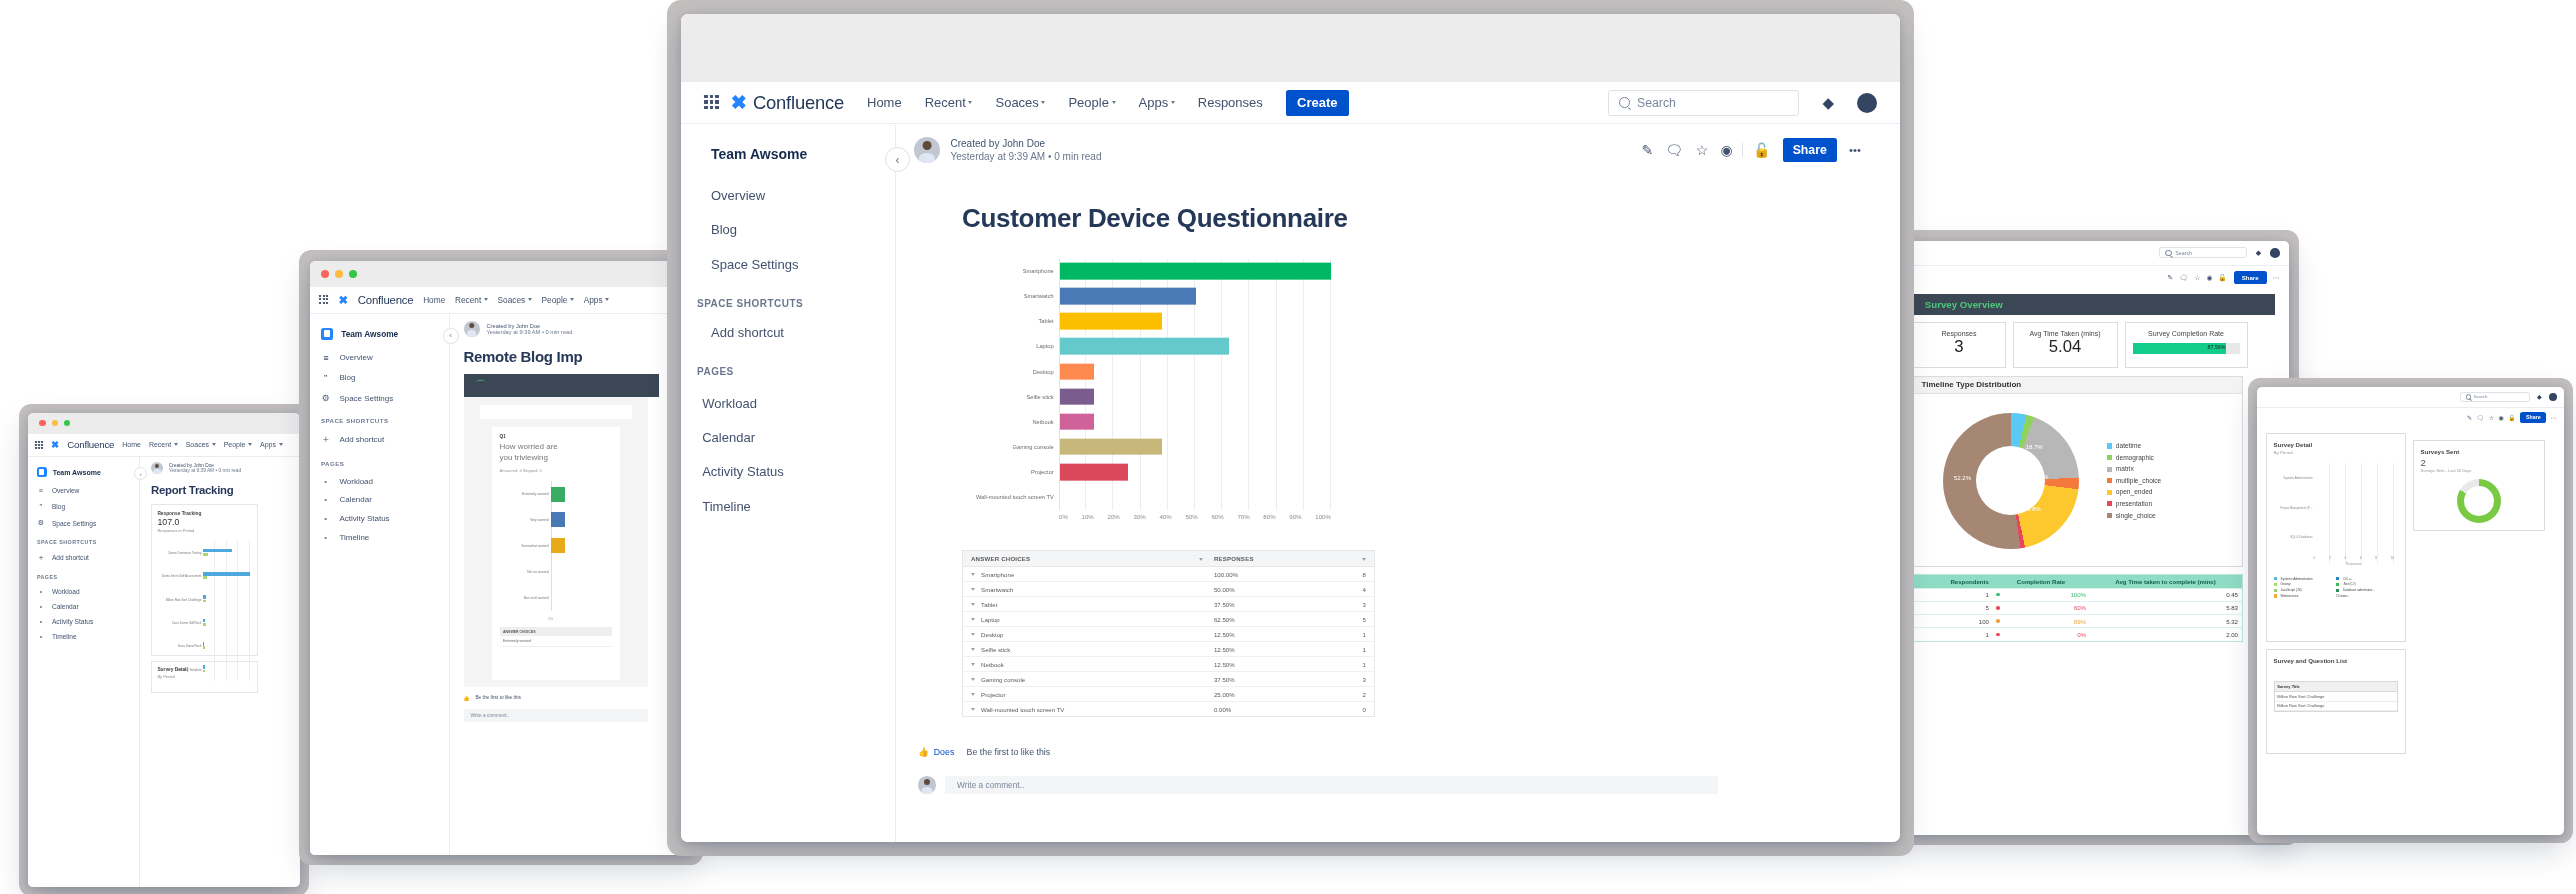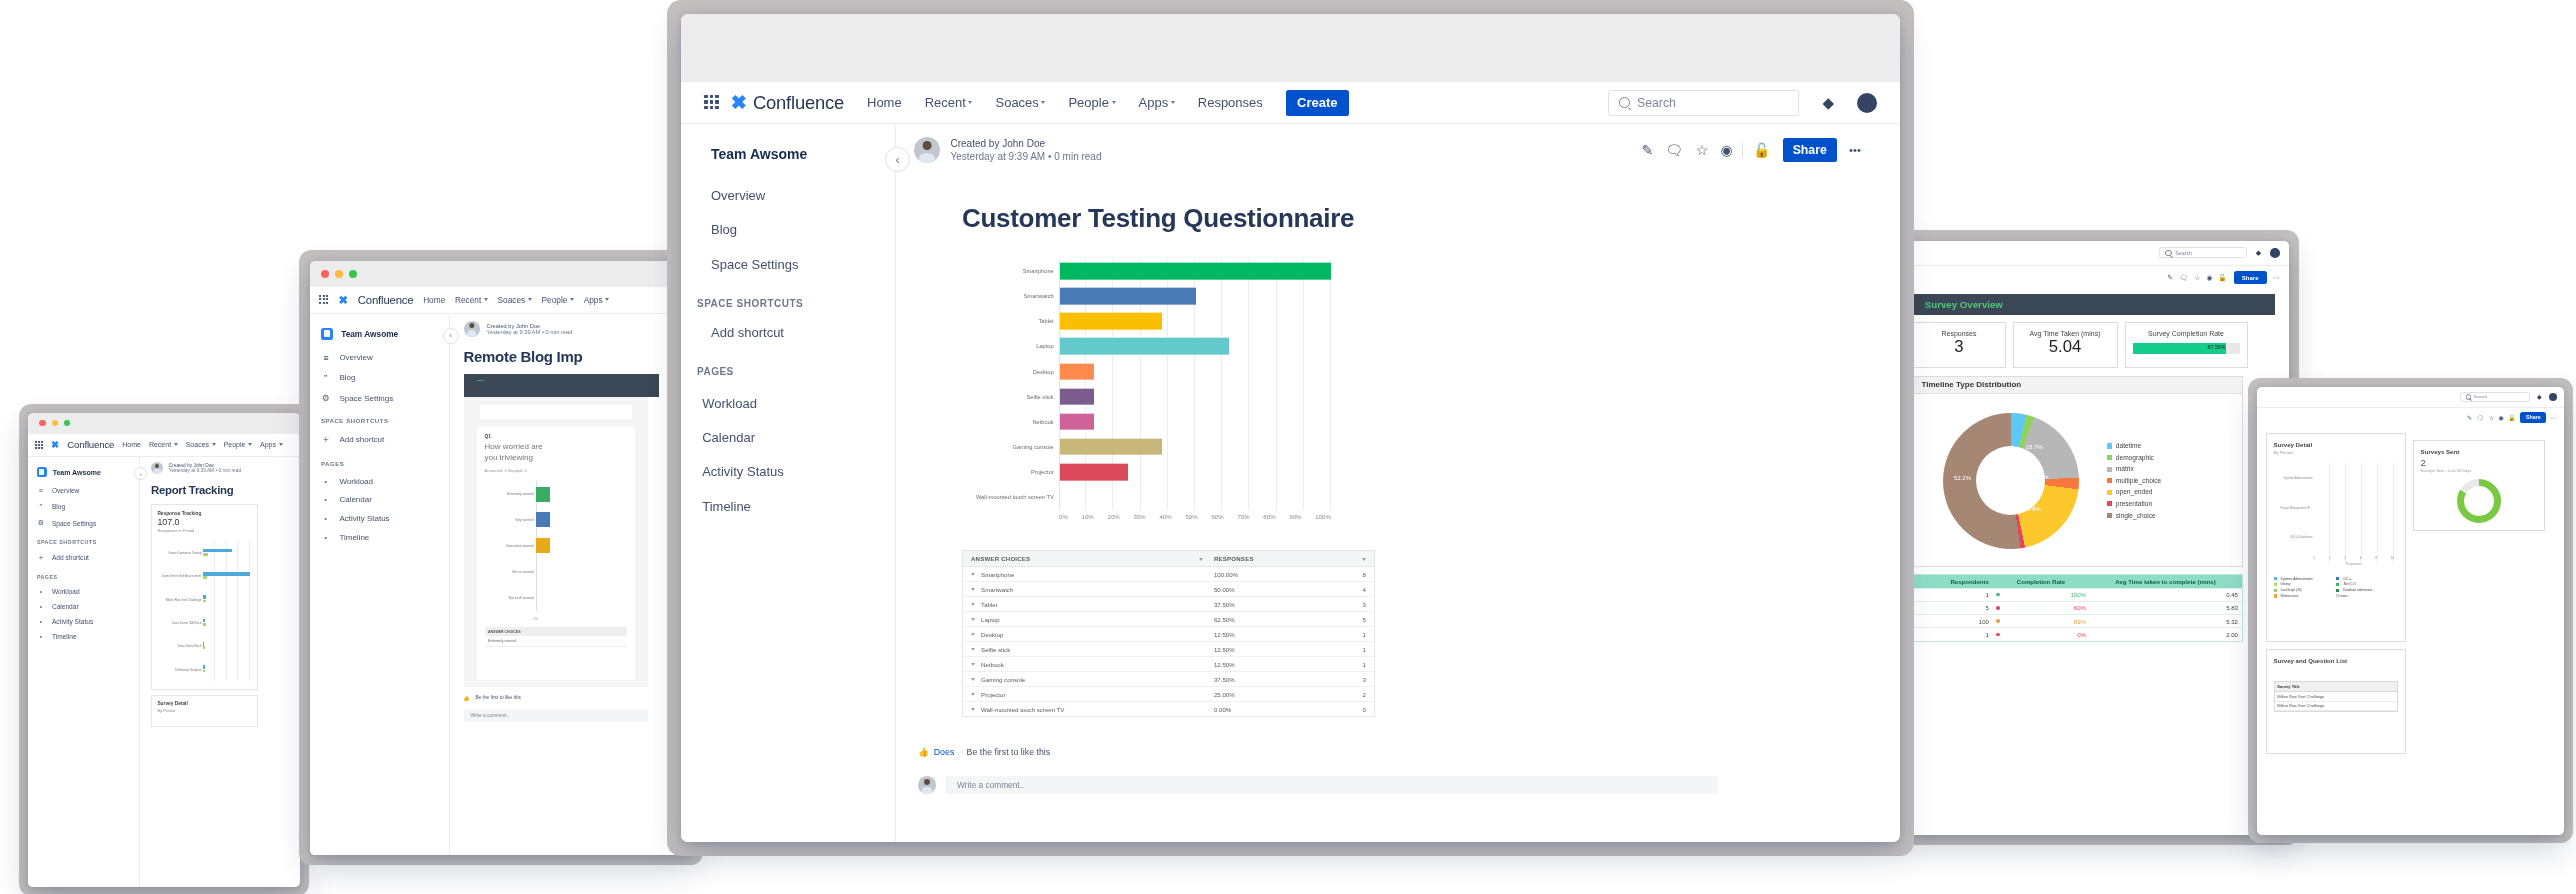--- a/index.html
+++ b/index.html
@@ -199,21 +199,21 @@
     <div style="position:absolute;left:123px;top:49px;right:0;bottom:0;">
       <div style="display:flex;gap:5.3px;align-items:center;">
         <span class="ava-img" style="width:12.3px;height:12.3px;"></span>
         <div>
           <div class="byline-name" style="font-size:4.8px;">Created by John Doe</div>
           <div class="byline-meta" style="font-size:4.8px;">Yesterday at 9:39 AM  •  0 min read</div>
         </div>
       </div>
       <div class="page-title" style="font-size:11.4px;margin:9.7px 0 8px;">Report Tracking</div>
 
-      <div class="survey-card" style="width:107px;height:186px;padding:6.1px 5.3px;">
+      <div class="survey-card" style="width:107px;height:152px;padding:6.1px 5.3px;">
         <div style="font-size:4.8px;color:#444;font-weight:700;">Response Tracking</div>
         <div style="font-size:8.8px;color:#333;margin:0.9px 0;">107.0</div>
         <div style="font-size:4px;color:#888;">Responses in Period</div>
         <div style="position:relative;margin-top:8.8px;height:140px;">
           <div class="gridlines" style="left:46px;right:1.8px;">
             <div style="width:25%"></div>
               <div style="width:25%"></div>
               <div style="width:25%"></div>
               <div style="width:25%"></div>
           </div>
@@ -358,21 +358,21 @@
           <div class="byline-meta" style="font-size:5.7px;">Yesterday at 9:39 AM  •  0 min read</div>
         </div>
       </div>
       <div class="page-title" style="font-size:15px;margin:11.4px 0 8.8px;">Remote Blog Imp</div>
 
       <div class="dark-band" style="width:184px;height:23px;display:flex;align-items:center;padding-left:11.4px;">
         <span style="color:#4cc87a;font-size:11.4px;">⌒</span>
       </div>
       <div style="width:184px;background:#f5f5f5;height:290px;padding-top:8.8px;box-sizing:border-box;">
         <div style="background:#fff;height:14px;margin:0 16px;"></div>
-        <div style="background:#fff;margin:8px 13px 0;padding:7px 8px;height:253px;box-sizing:border-box;">
+        <div style="background:#fff;margin:8px 28px 0;padding:7px 8px;height:253px;box-sizing:border-box;">
           <div style="font-size:4.8px;font-weight:700;color:#444;">Q1</div>
           <div style="font-size:8px;color:#777;line-height:1.35;margin-top:2.6px;">
             <div>How worried are</div>
             <div>you triviewing</div>
           </div>
           <div style="font-size:4px;color:#999;margin-top:4.4px;">Answered: 4   Skipped: 0</div>
 
           <div style="position:relative;height:140px;margin-top:8px;">
             <div style="position:absolute;left:51px;right:0;top:0;bottom:10.5px;border-left:0.9px solid #ddd;"></div>
             <div style="position:absolute;left:0;top:0;right:0;bottom:10.5px;display:flex;flex-direction:column;">
@@ -740,21 +740,21 @@
         <span class="act-icon" style="font-size:14px;margin-left:12.3px;">✎</span>
         <span class="act-icon" style="font-size:14px;margin-left:12.3px;">🗨</span>
         <span class="act-icon" style="font-size:14px;margin-left:12.3px;">☆</span>
         <span class="act-icon" style="font-size:14px;margin-left:12.3px;">◉</span>
         <span style="display:inline-block;width:0.9px;height:14px;background:#dfe1e6;margin:0 9.7px;"></span>
         <span class="act-icon" style="font-size:14px;">🔓</span>
         <span class="share-btn" style="width:54px;height:24.6px;font-size:12.3px;margin-left:12.3px;">Share</span>
         <span class="act-icon" style="font-size:11.4px;margin-left:12.3px;">•••</span>
       </div>
 
-      <div class="page-title" style="font-size:26px;margin:40px 0 0 48px;">Customer Testing Questionnaire</div>
+      <div class="page-title" style="font-size:26px;margin:40px 0 0 48px;">Customer Device Questionnaire</div>
 
       <div class="chart" style="margin:24.6px 0 0 48px;width:369px;height:251px;position:relative;">
         <div class="gridlines" style="left:97px;right:0;">
           <div style="width:10%"></div>
             <div style="width:10%"></div>
             <div style="width:10%"></div>
             <div style="width:10%"></div>
             <div style="width:10%"></div>
           <div style="width:10%"></div>
             <div style="width:10%"></div>

